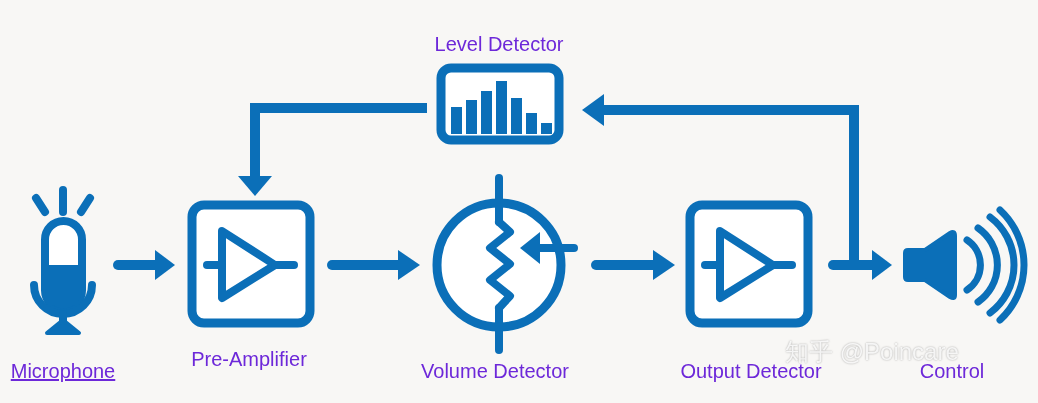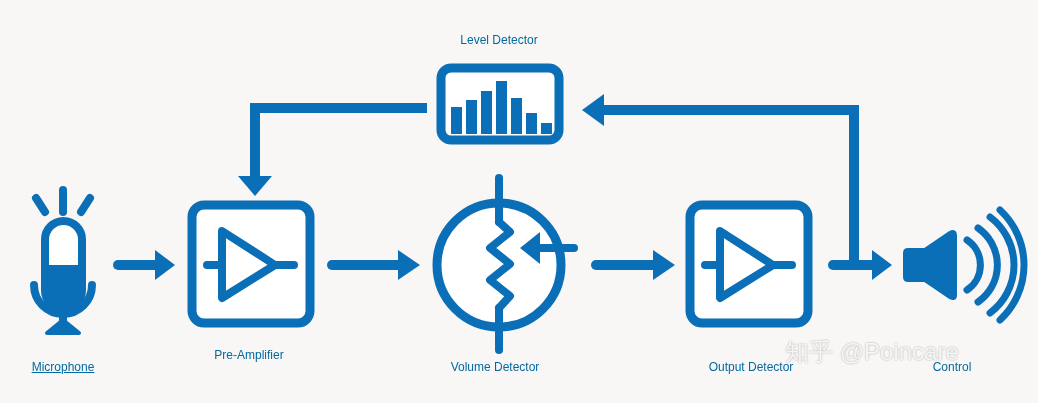--- a/index.html
+++ b/index.html
@@ -1,18 +1,18 @@
 <!DOCTYPE html>
 <html><head>
 <meta charset="utf-8">
 <style>
   html,body{margin:0;padding:0;}
   body{width:1038px;height:403px;background:#f8f7f5;position:relative;overflow:hidden;font-family:"Liberation Sans",sans-serif;}
   svg.diagram{position:absolute;left:0;top:0;}
-  .lbl{position:absolute;font-size:12px;color:#0369a1;white-space:nowrap;transform:translateX(-50%);}
+  .lbl{position:absolute;font-size:20px;color:#6d28d9;white-space:nowrap;transform:translateX(-50%);}
   .wm{position:absolute;left:785px;top:336px;font-size:24px;color:rgba(255,255,255,0.85);text-shadow:0 0 2px rgba(0,0,0,0.35);white-space:nowrap;font-family:Liberation Sans, sans-serif;}
 </style>
 </head>
 <body>
 
 <svg class="diagram" width="1038" height="403" viewBox="0 0 1038 403">
   <g fill="none" stroke="#0b6fb8" stroke-linecap="round" stroke-linejoin="round">
 
     <g>
       <line x1="36" y1="198" x2="45" y2="212" stroke-width="8"></line>

